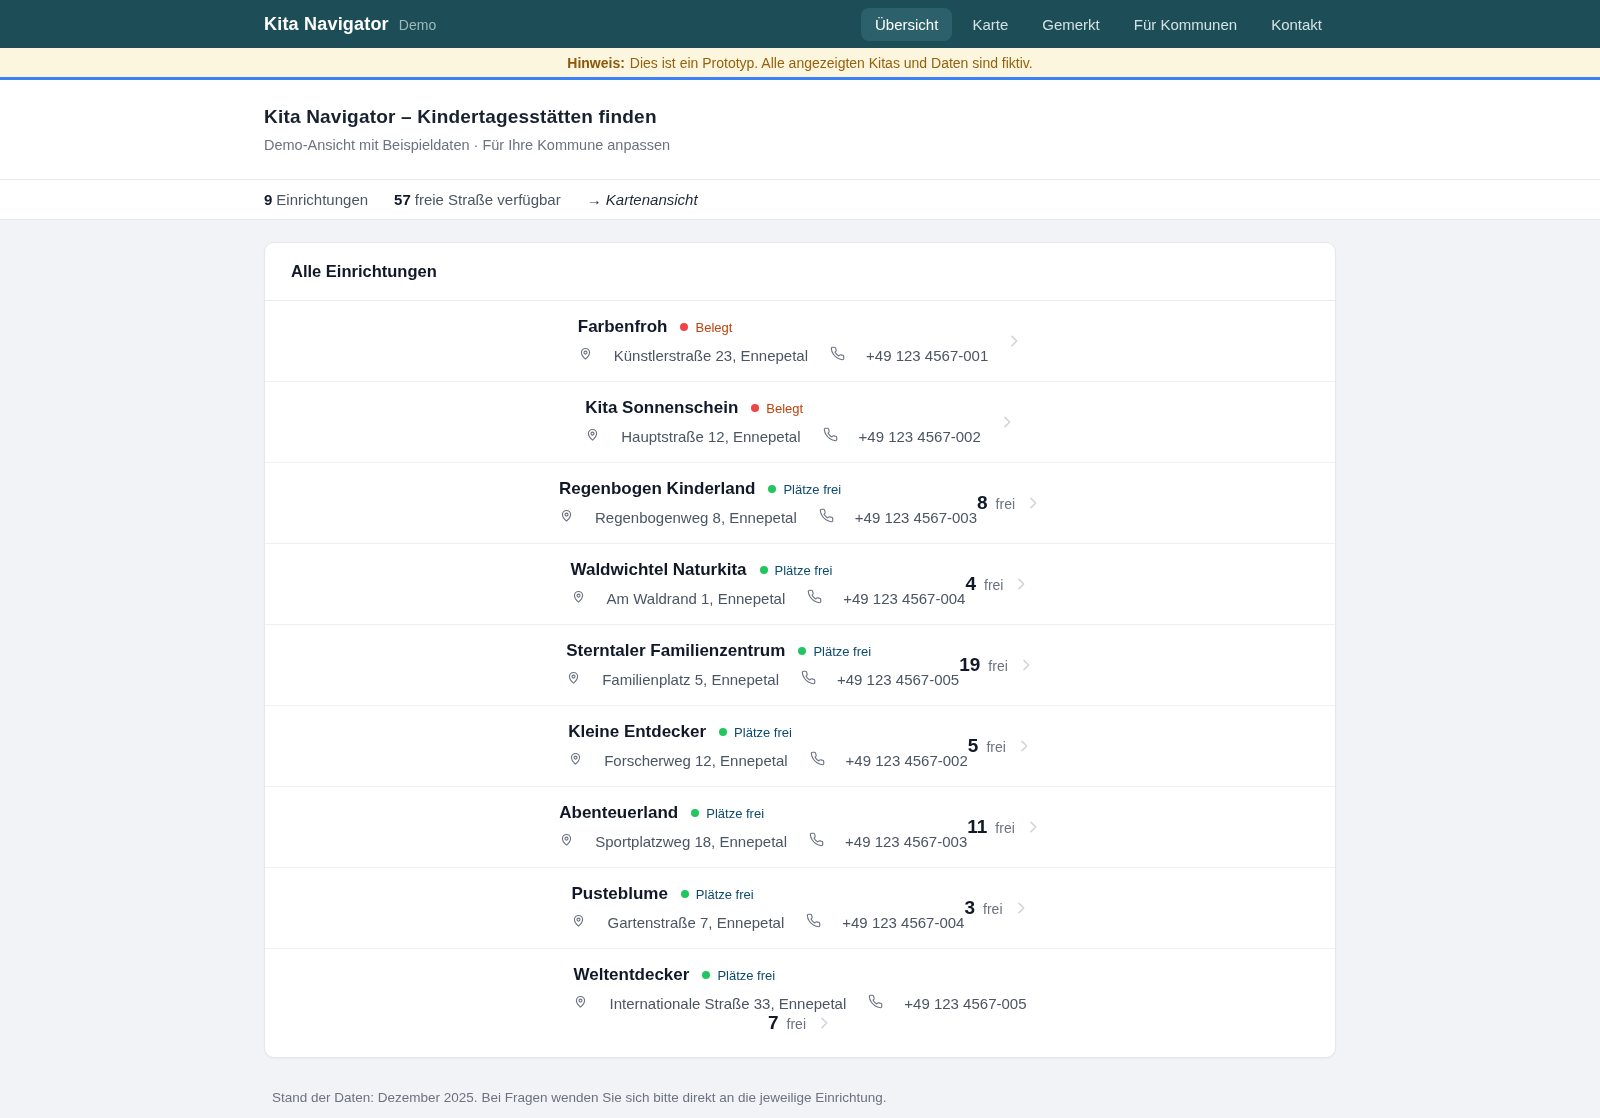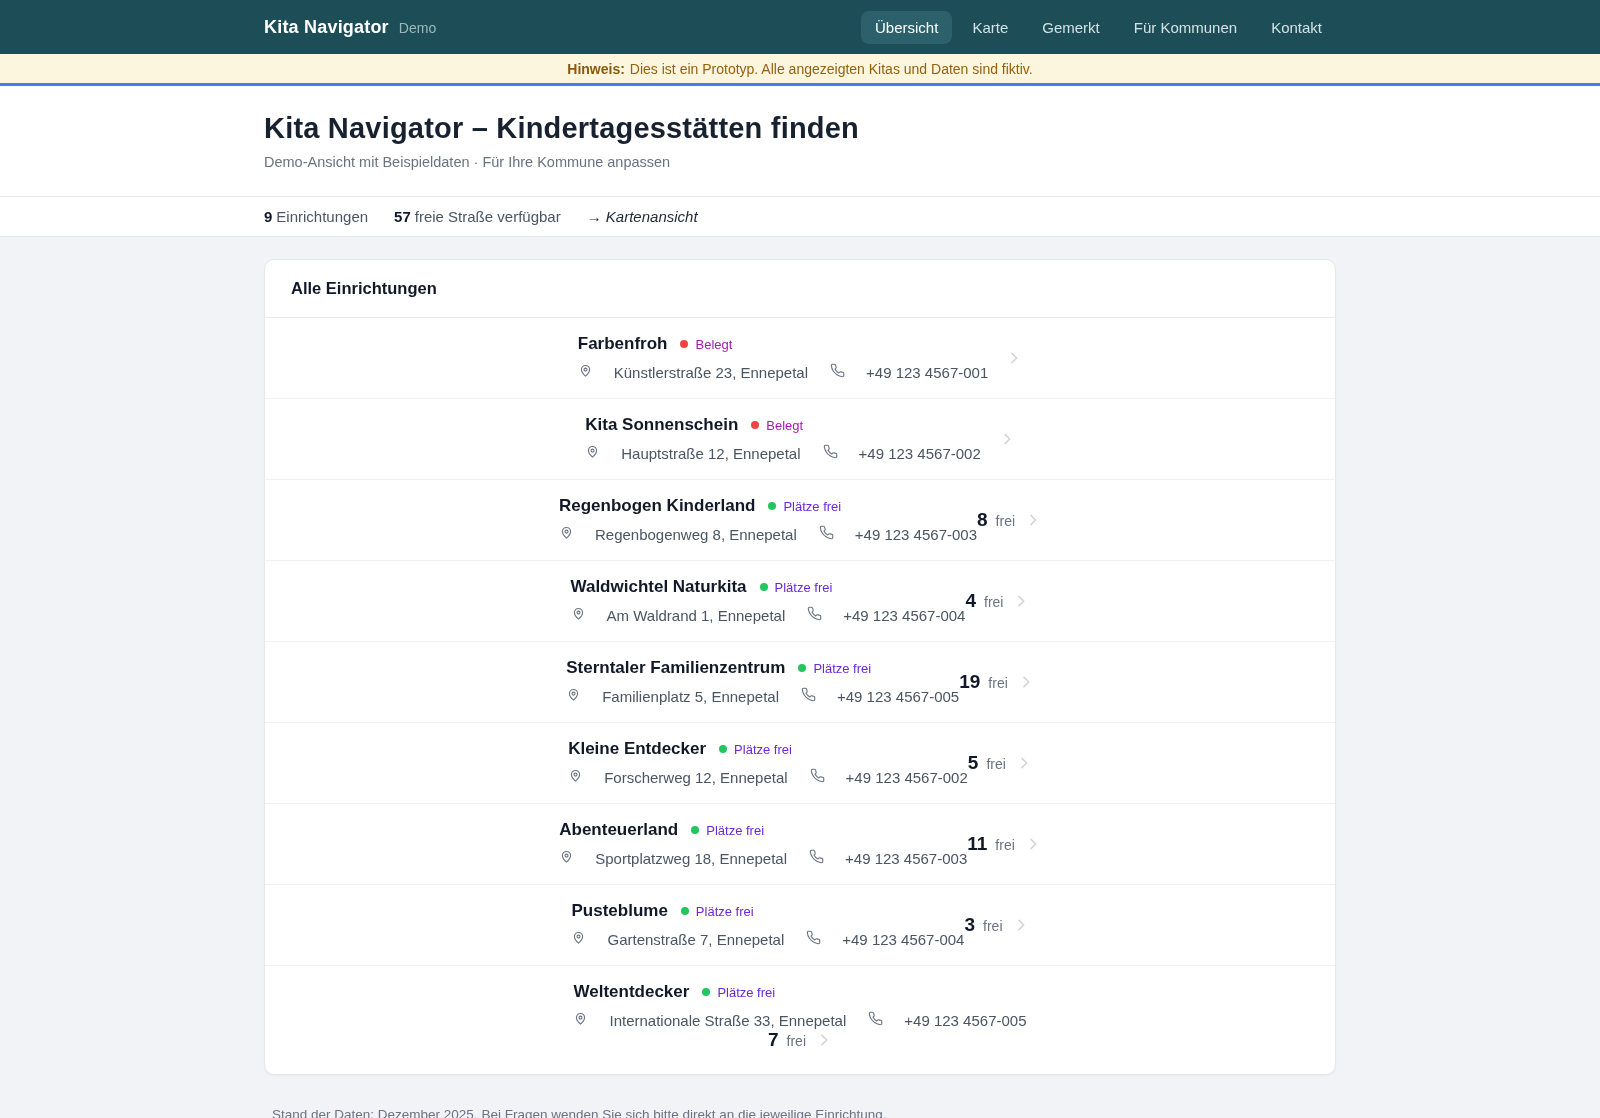--- a/index.html
+++ b/index.html
@@ -2,38 +2,38 @@
 <html lang="de"><head>
 <meta charset="utf-8">
 <title>Kita Navigator</title>
 <style>
   * { margin:0; padding:0; box-sizing:border-box; }
   html,body { width:100%; background:#fff; }
   body { font-family:"Liberation Sans", sans-serif; color:#1f2937; width:1600px; }
   .container { width:1100px; margin:0 auto; padding:0 14px; }
 
   
-  .topbar { background:#1d4d56; height:54px; display:flex; align-items:center; }
+  .topbar { background:#1d4d56; height:48px; display:flex; align-items:center; }
   .topbar-inner { display:flex; align-items:center; justify-content:space-between; }
   .brand { display:flex; align-items:baseline; gap:10px; cursor:pointer; }
   .brand-name { color:#ffffff; font-weight:bold; font-size:18px; letter-spacing:.2px; }
   .brand-demo { color:#9db8bd; font-size:14px; }
   .nav { display:flex; align-items:center; gap:6px; }
   .nav-item { color:#d3e2e5; font-size:15px; padding:8px 14px; border-radius:8px; cursor:pointer; }
   .nav-item.active { background:#2c606b; color:#ffffff; }
 
   
   .notice { background:#fcf6de; border-bottom:3px solid #3b82f6; height:32px;
             display:flex; align-items:center; justify-content:center;
             font-size:14px; color:#96610e; }
   .notice b { font-weight:bold; margin-right:5px; color:#8a570b; }
 
   
   .hero { background:#fff; padding:26px 0 26px; }
-  .hero h1 { font-size:29px; font-weight:bold; color:#18212f; letter-spacing:.2px; }
+  .hero h1 { font-size:19px; font-weight:bold; color:#18212f; letter-spacing:.2px; }
   .hero p { margin-top:9px; font-size:14.5px; color:#6b7280; }
 
   
   .statsbar { background:#fff; border-top:1px solid #e5e7eb; border-bottom:1px solid #e5e7eb; }
   .statsbar .container { display:flex; align-items:center; gap:26px; padding-top:11px; padding-bottom:11px; }
   .stat { font-size:15px; color:#4b5563; }
   .stat b { color:#111827; font-weight:bold; margin-right:4px; }
   .map-link { font-size:15px; color:#1f2937; cursor:pointer; text-decoration:none;font-style:italic; }
 
   
@@ -44,23 +44,23 @@
                  border-bottom:1px solid #e9ecef; }
   .row { display:flex; align-items:center; justify-content:center;
          padding:16px 26px 17px; border-bottom:1px solid #eef0f2; cursor:pointer; }
   .row:last-child { border-bottom:none; padding-bottom:23px;flex-direction:column; }
   .row-left { display:flex; flex-direction:column; gap:9px; }
   .name-line { display:flex; align-items:center; gap:13px; }
   .fac-name { font-size:17px; font-weight:bold; color:#111827; }
   .status { display:flex; align-items:center; gap:7px; font-size:13px; }
   .status .dot { width:8px; height:8px; border-radius:50%; }
   .status.occupied .dot { background:#ef4444; }
-  .status.occupied .status-label { color:#a21caf; }
+  .status.occupied .status-label { color:#c2410c; }
   .status.available .dot { background:#22c55e; }
-  .status.available .status-label { color:#6d28d9; font-weight:500; }
+  .status.available .status-label { color:#0c4a6e; font-weight:500; }
   .detail-line { display:flex; align-items:center; gap:22px; font-size:15px; color:#4b5563; }
   .detail { display:flex; align-items:center; gap:21px; }
   .detail svg { stroke:#6b7280; }
   .row-right { display:flex; align-items:center; gap:10px; }
   .free-slot { display:flex; align-items:baseline; gap:8px; }
   .free-slot.empty { visibility:hidden; }
   .free-count { font-size:19px; font-weight:bold; color:#111827; }
   .free-label { font-size:14px; color:#6b7280; }
   .chevron svg { stroke:#d1d5db; display:block; }
 

